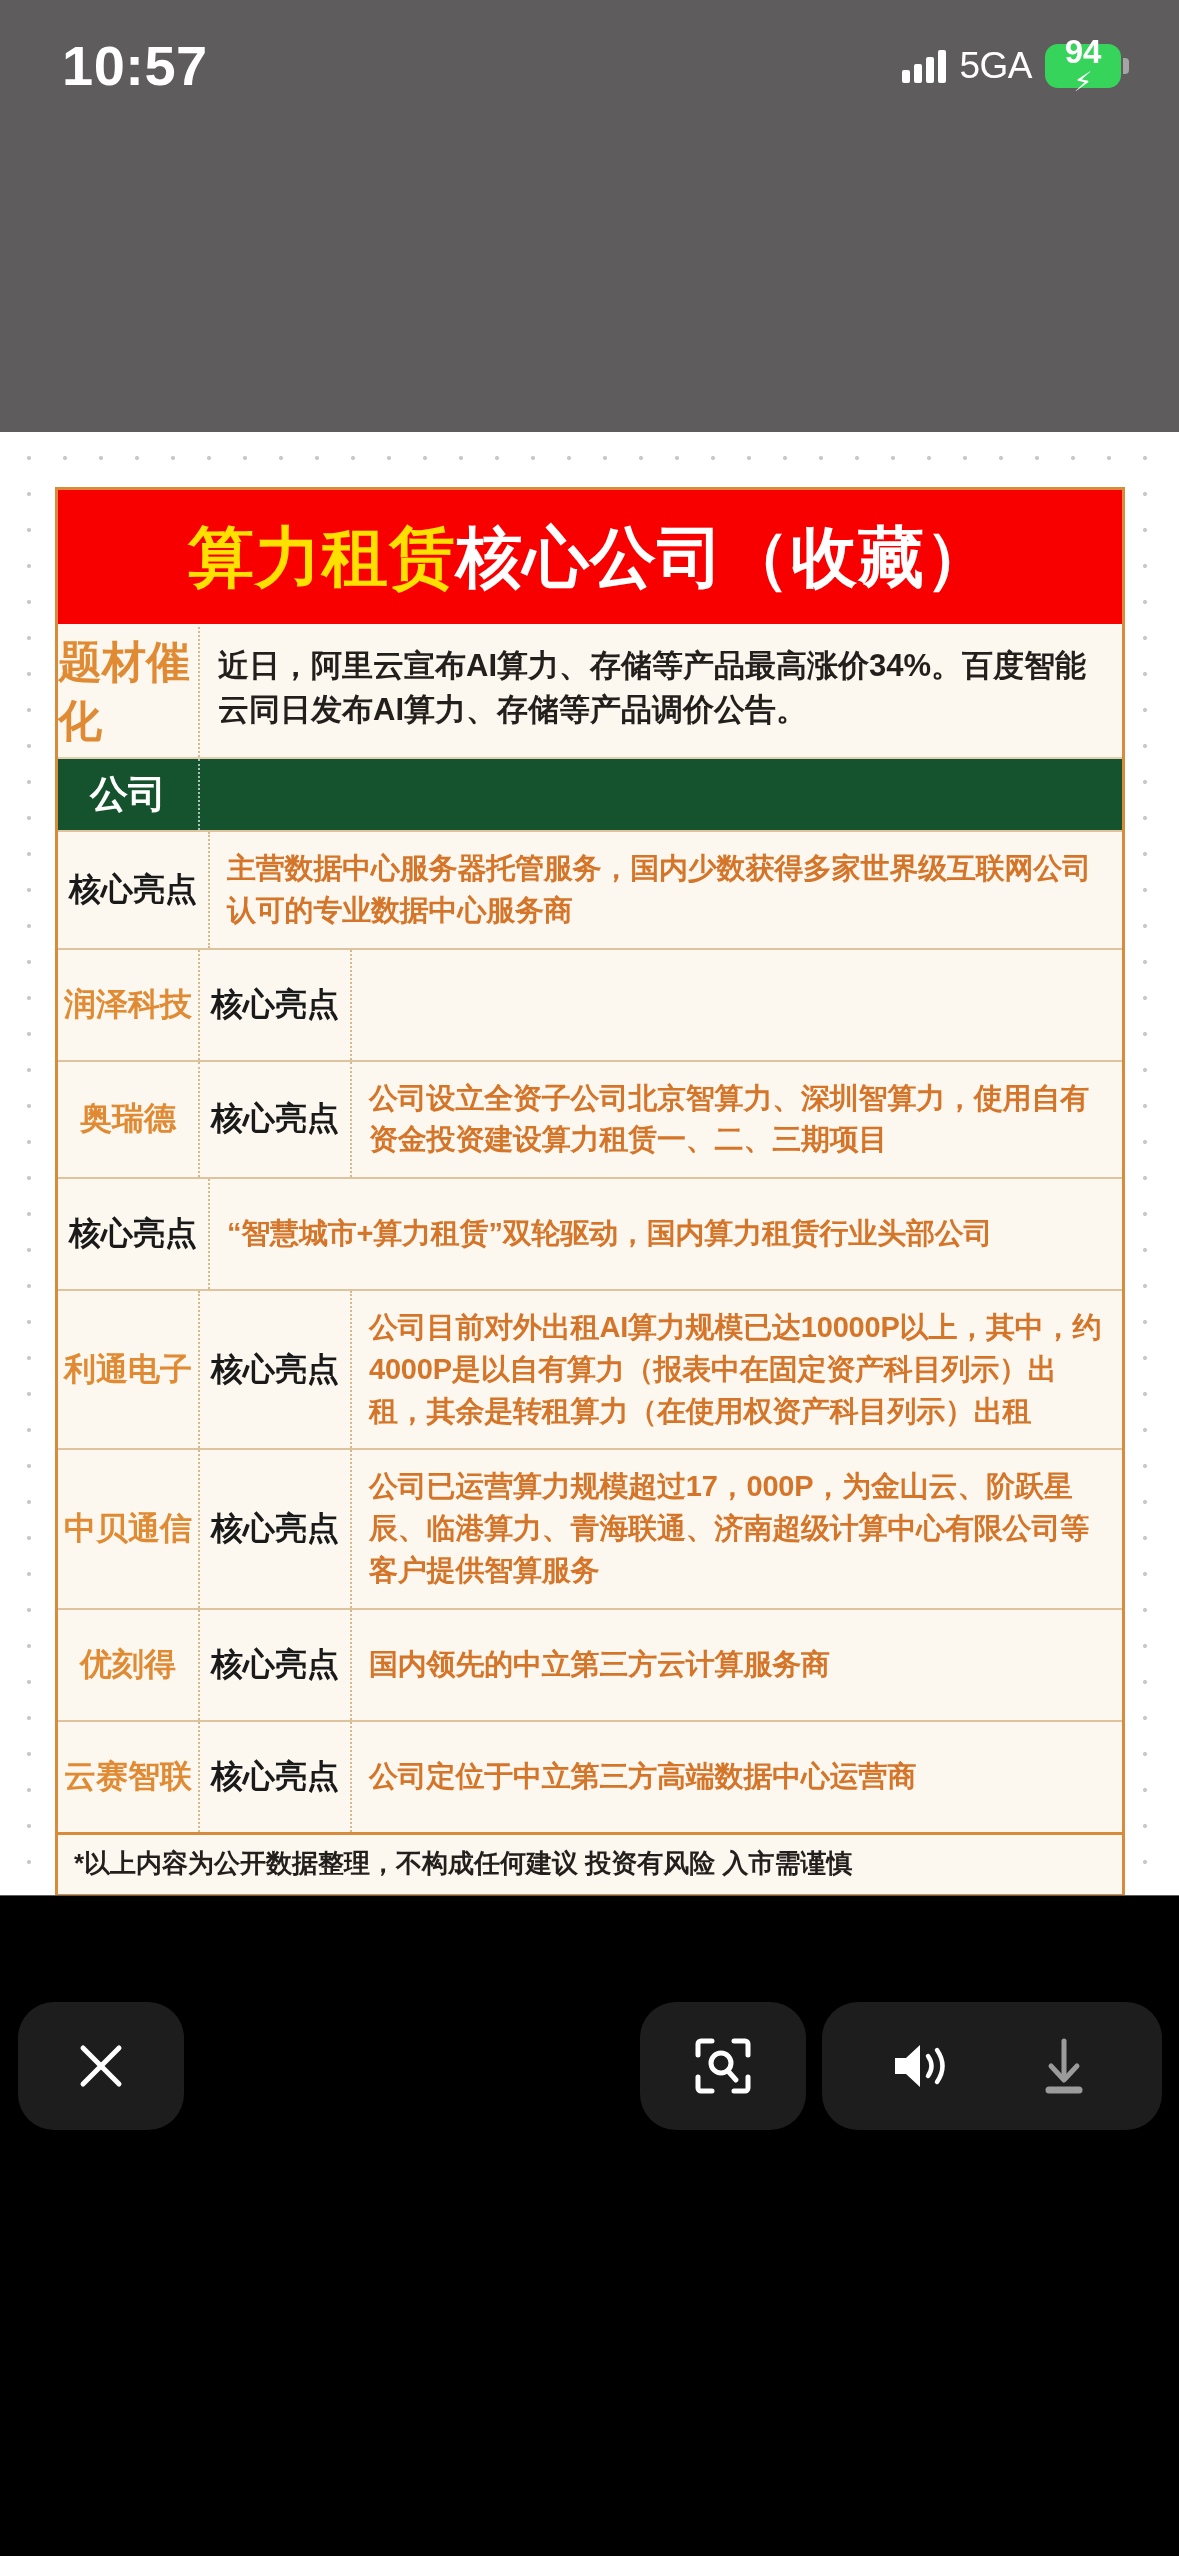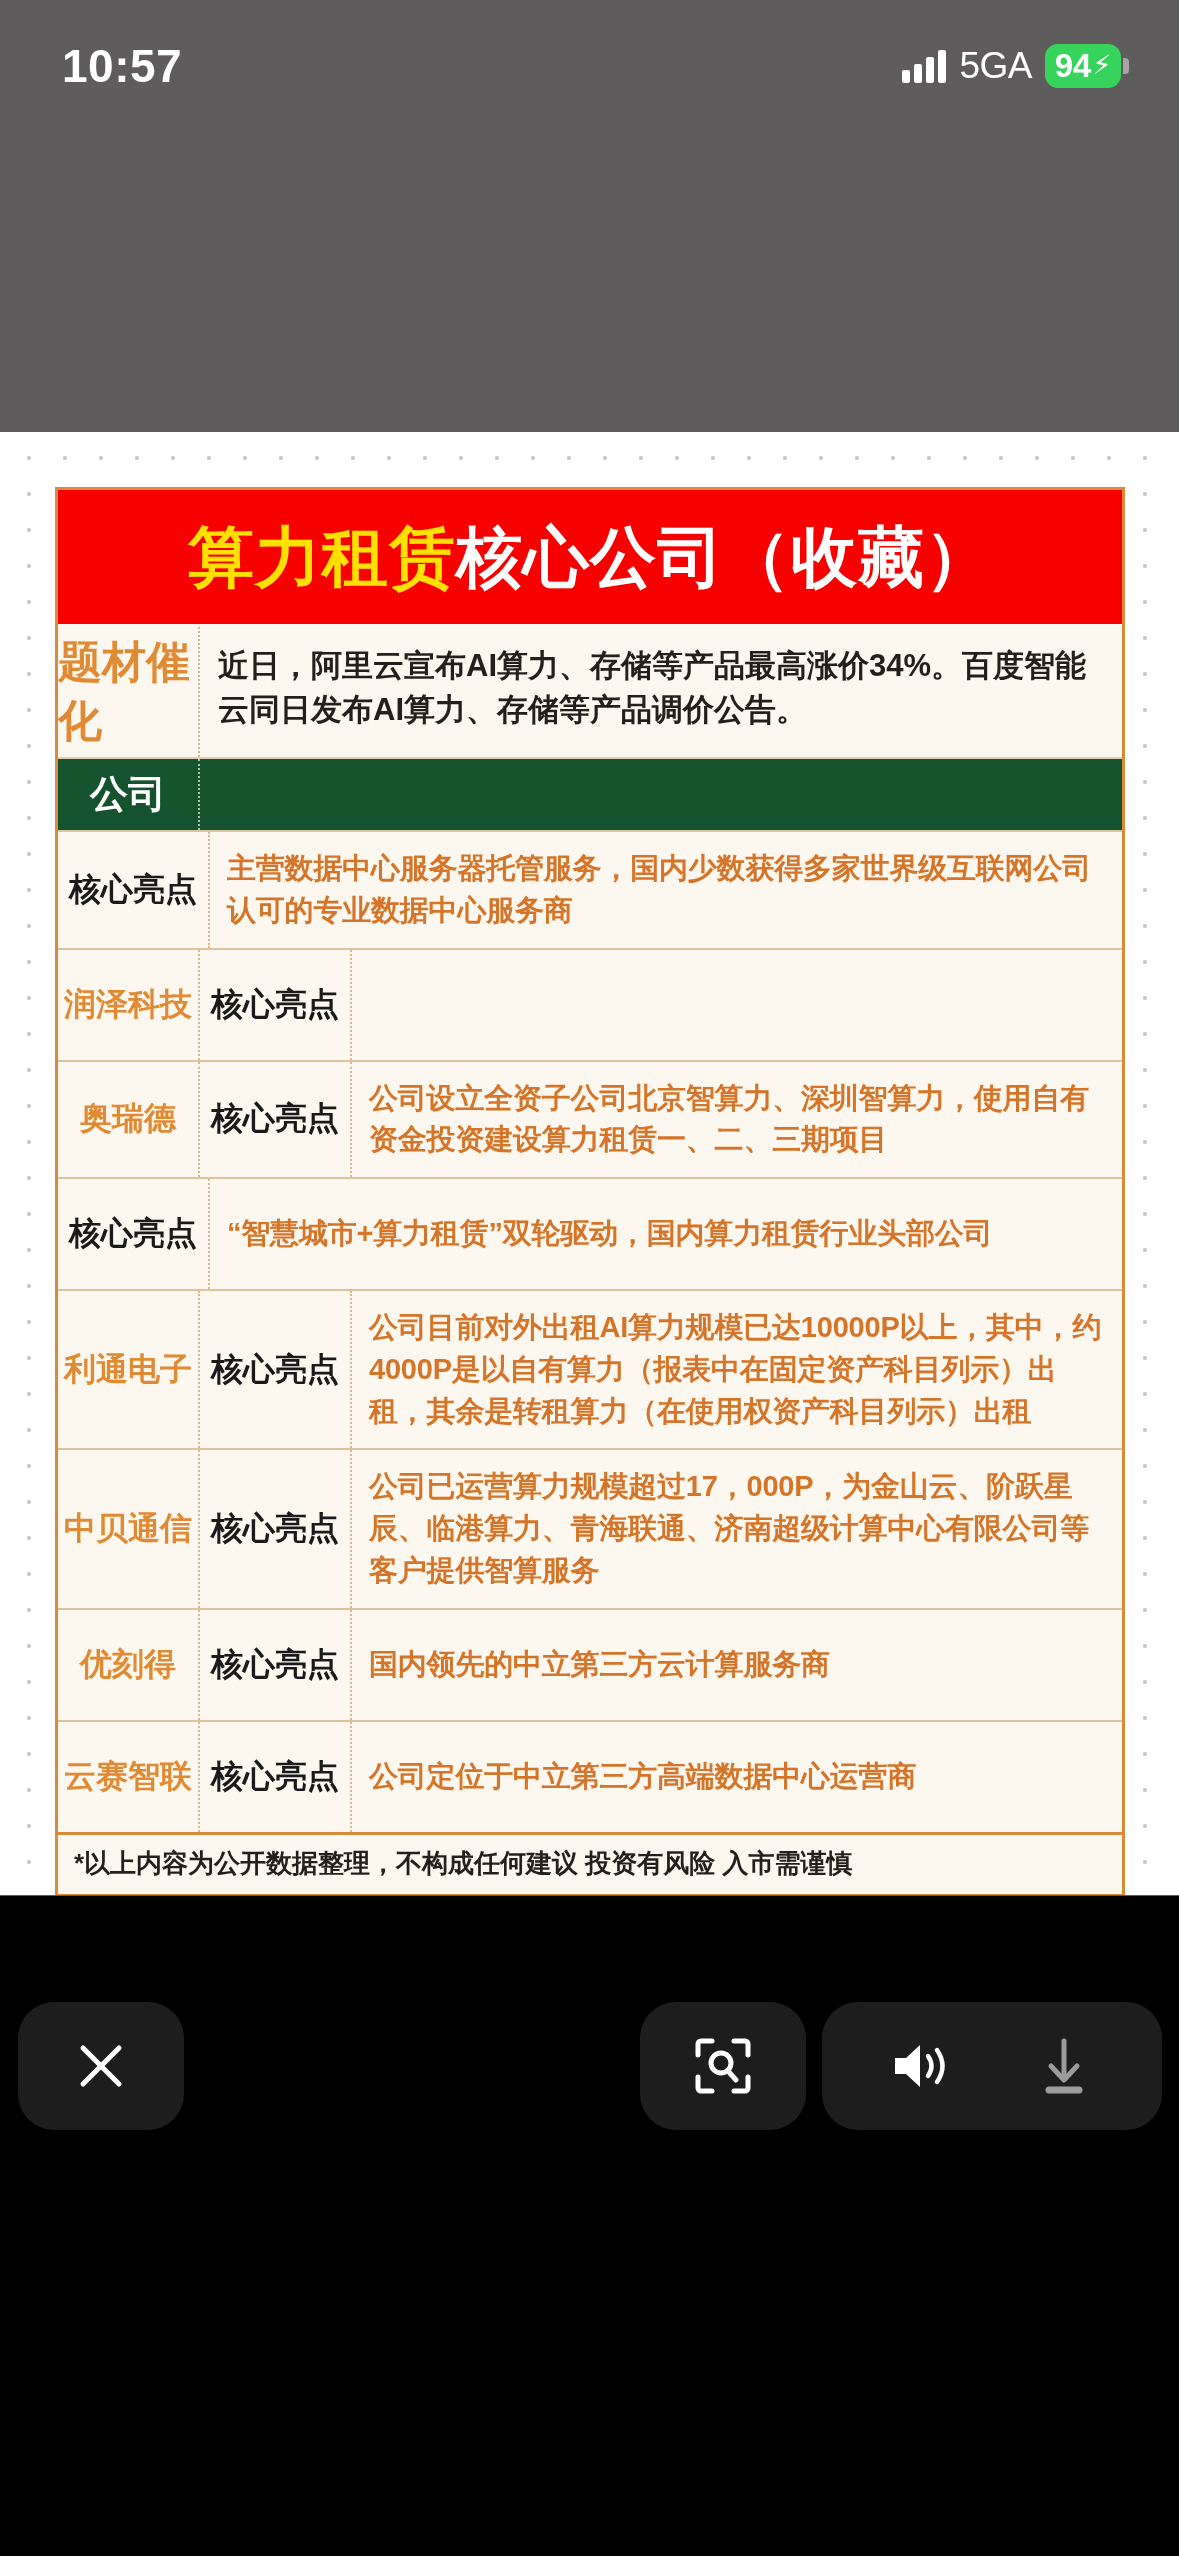--- a/index.html
+++ b/index.html
@@ -41,21 +41,21 @@
     height: 125px;
     display: flex;
     align-items: center;
     justify-content: space-between;
     padding: 0 58px 0 62px;
     box-sizing: border-box;
     z-index: 30;
   }
   .status-time {
     color: #ffffff;
-    font-size: 46px;
+    font-size: 56px;
     font-weight: 600;
     letter-spacing: 0.5px;
     line-height: 1;
     padding-top: 6px;
   }
   .status-right {
     display: flex;
     align-items: center;
     gap: 13px;
     padding-top: 6px;
@@ -89,20 +89,21 @@
     min-width: 76px;
     height: 44px;
     background: #37d45c;
     border-radius: 13px;
     display: flex;
     align-items: center;
     justify-content: center;
     gap: 1px;
     padding: 0 6px;
     box-sizing: border-box;
+    flex-direction: column;
   }
   .battery .pct {
     color: #ffffff;
     font-size: 33px;
     font-weight: 700;
     line-height: 1;
   }
   .battery .bolt {
     color: #ffffff;
     font-size: 27px;

